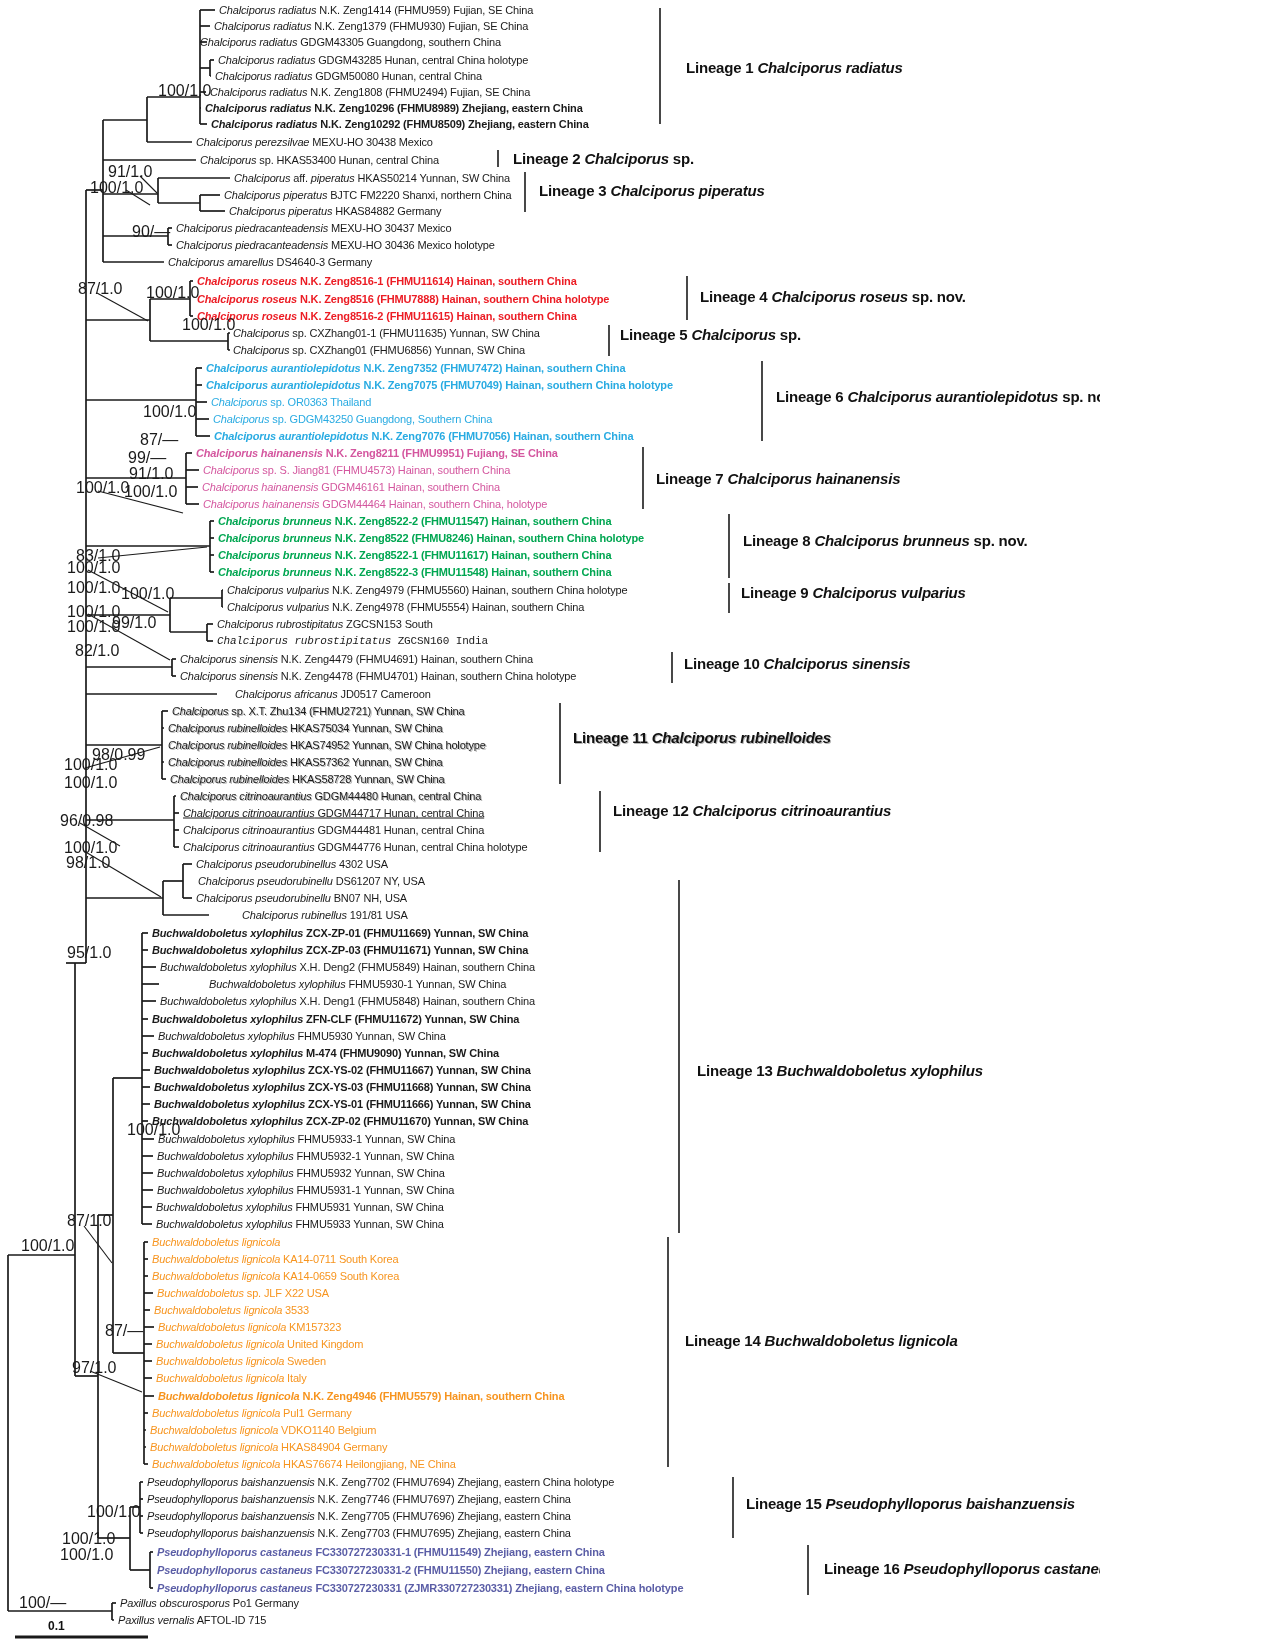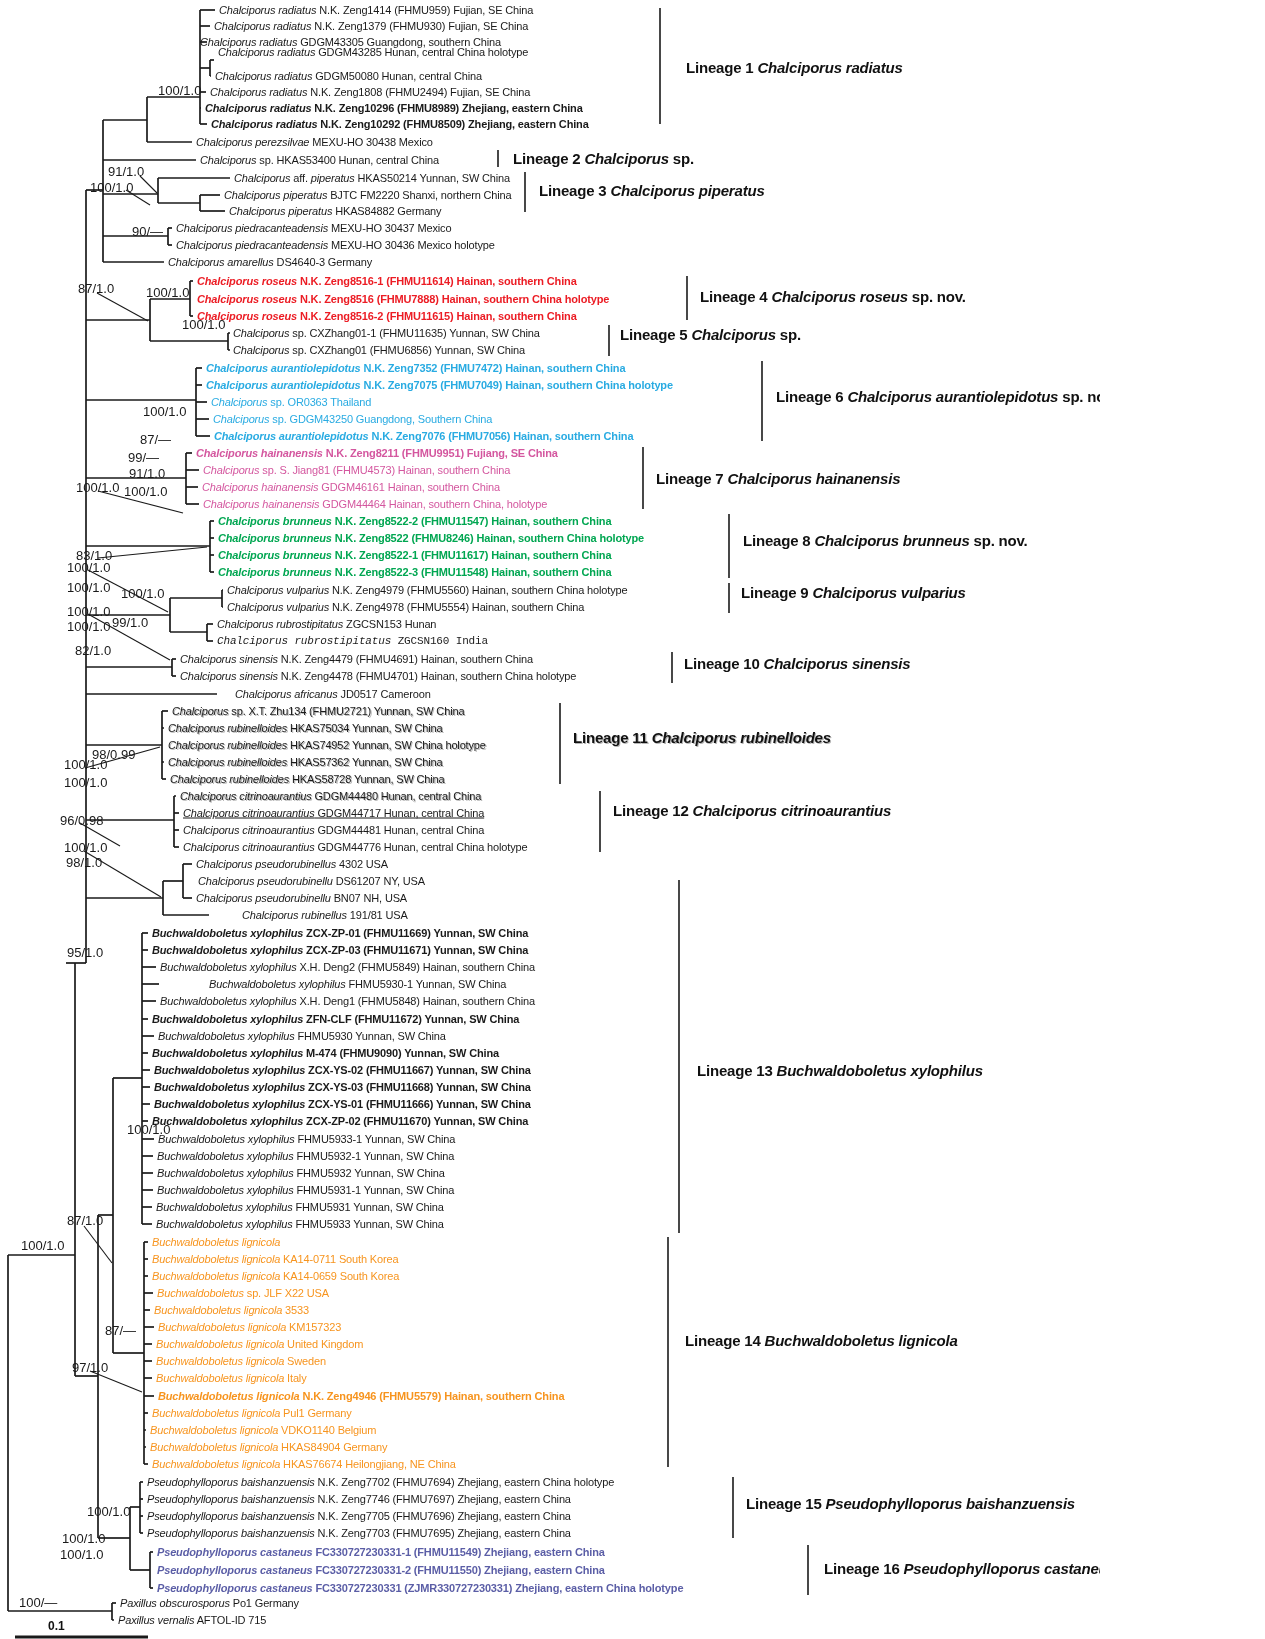--- a/index.html
+++ b/index.html
@@ -4,21 +4,21 @@
 <style>
   html,body{margin:0;padding:0;background:#ffffff;}
   #canvas{position:relative;width:1100px;height:1639px;background:#ffffff;overflow:hidden;
           font-family:"Liberation Sans",sans-serif;}
   #tree-svg{position:absolute;left:0;top:0;}
   .taxon{position:absolute;white-space:nowrap;font-size:11px;line-height:11px;color:#1a1a1a;
          transform:translateY(-50%);letter-spacing:-0.15px;}
   .taxon i{font-style:italic;}
   .bold{font-weight:bold;}
   .shadow{text-shadow:1.1px 1.1px 0 rgba(110,110,110,0.5);}
-  .support{position:absolute;white-space:nowrap;font-size:13px;line-height:10.5px;color:#1a1a1a;
+  .support{position:absolute;white-space:nowrap;font-size:16px;line-height:10.5px;color:#1a1a1a;
            transform:translateY(-50%);}
   .lineage{position:absolute;white-space:nowrap;font-size:15px;line-height:15px;font-weight:bold;
            color:#111;transform:translateY(-50%);letter-spacing:-0.2px;}
   .lineage i{font-style:italic;}
   .scale-label{position:absolute;font-size:12px;font-weight:bold;color:#111;
                transform:translateY(-50%);}
 </style>
 </head>
 <body>
 
@@ -205,21 +205,21 @@
       <line x1="679" y1="880" x2="679" y2="1233" stroke="#1a1a1a" stroke-width="1.6"></line>
       <line x1="668" y1="1237" x2="668" y2="1467" stroke="#1a1a1a" stroke-width="1.6"></line>
       <line x1="733" y1="1477" x2="733" y2="1538" stroke="#1a1a1a" stroke-width="1.6"></line>
       <line x1="808" y1="1545" x2="808" y2="1595" stroke="#1a1a1a" stroke-width="1.6"></line>
       <line x1="15" y1="1637" x2="148" y2="1637" stroke="#1a1a1a" stroke-width="3"></line>
     </svg>
   <div id="labels">
       <div class="taxon" style="left: 219px; top: 10px; color: rgb(26, 26, 26);"><i>Chalciporus radiatus</i><span> N.K. Zeng1414 (FHMU959) Fujian, SE China</span></div>
       <div class="taxon" style="left: 214px; top: 26px; color: rgb(26, 26, 26);"><i>Chalciporus radiatus</i><span> N.K. Zeng1379 (FHMU930) Fujian, SE China</span></div>
       <div class="taxon" style="left: 194px; top: 42px; color: rgb(26, 26, 26); margin-left: 6px;"><i>Chalciporus radiatus</i><span> GDGM43305 Guangdong, southern China</span></div>
-      <div class="taxon" style="left: 218px; top: 52px; color: rgb(26, 26, 26);"><i>Chalciporus radiatus</i><span> GDGM43285 Hunan, central China holotype</span></div>
+      <div class="taxon" style="left: 218px; top: 60px; color: rgb(26, 26, 26);"><i>Chalciporus radiatus</i><span> GDGM43285 Hunan, central China holotype</span></div>
       <div class="taxon" style="left: 215px; top: 76px; color: rgb(26, 26, 26);"><i>Chalciporus radiatus</i><span> GDGM50080 Hunan, central China</span></div>
       <div class="taxon" style="left: 210px; top: 92px; color: rgb(26, 26, 26);"><i>Chalciporus radiatus</i><span> N.K. Zeng1808 (FHMU2494) Fujian, SE China</span></div>
       <div class="taxon bold" style="left: 205px; top: 108px; color: rgb(26, 26, 26);"><i>Chalciporus radiatus</i><span> N.K. Zeng10296 (FHMU8989) Zhejiang, eastern China</span></div>
       <div class="taxon bold" style="left: 211px; top: 124px; color: rgb(26, 26, 26);"><i>Chalciporus radiatus</i><span> N.K. Zeng10292 (FHMU8509) Zhejiang, eastern China</span></div>
       <div class="taxon" style="left: 196px; top: 142px; color: rgb(26, 26, 26);"><i>Chalciporus perezsilvae</i><span> MEXU-HO 30438 Mexico</span></div>
       <div class="taxon" style="left: 200px; top: 160px; color: rgb(26, 26, 26);"><i>Chalciporus</i><span> sp. HKAS53400 Hunan, central China</span></div>
       <div class="taxon" style="left: 234px; top: 178px; color: rgb(26, 26, 26);"><i>Chalciporus</i><span> aff. </span><i>piperatus</i><span> HKAS50214 Yunnan, SW China</span></div>
       <div class="taxon" style="left: 224px; top: 195px; color: rgb(26, 26, 26);"><i>Chalciporus piperatus</i><span> BJTC FM2220 Shanxi, northern China</span></div>
       <div class="taxon" style="left: 229px; top: 211px; color: rgb(26, 26, 26);"><i>Chalciporus piperatus</i><span> HKAS84882 Germany</span></div>
       <div class="taxon" style="left: 176px; top: 228px; color: rgb(26, 26, 26);"><i>Chalciporus piedracanteadensis</i><span> MEXU-HO 30437 Mexico</span></div>
@@ -238,21 +238,21 @@
       <div class="taxon bold" style="left: 196px; top: 453px; color: rgb(212, 87, 159);"><i>Chalciporus hainanensis</i><span> N.K. Zeng8211 (FHMU9951) Fujiang, SE China</span></div>
       <div class="taxon" style="left: 203px; top: 470px; color: rgb(212, 87, 159);"><i>Chalciporus</i><span> sp. S. Jiang81 (FHMU4573) Hainan, southern China</span></div>
       <div class="taxon" style="left: 202px; top: 487px; color: rgb(212, 87, 159);"><i>Chalciporus hainanensis</i><span> GDGM46161 Hainan, southern China</span></div>
       <div class="taxon" style="left: 203px; top: 504px; color: rgb(212, 87, 159);"><i>Chalciporus hainanensis</i><span> GDGM44464 Hainan, southern China, holotype</span></div>
       <div class="taxon bold" style="left: 218px; top: 521px; color: rgb(0, 166, 81);"><i>Chalciporus brunneus</i><span> N.K. Zeng8522-2 (FHMU11547) Hainan, southern China</span></div>
       <div class="taxon bold" style="left: 218px; top: 538px; color: rgb(0, 166, 81);"><i>Chalciporus brunneus</i><span> N.K. Zeng8522 (FHMU8246) Hainan, southern China holotype</span></div>
       <div class="taxon bold" style="left: 218px; top: 555px; color: rgb(0, 166, 81);"><i>Chalciporus brunneus</i><span> N.K. Zeng8522-1 (FHMU11617) Hainan, southern China</span></div>
       <div class="taxon bold" style="left: 218px; top: 572px; color: rgb(0, 166, 81);"><i>Chalciporus brunneus</i><span> N.K. Zeng8522-3 (FHMU11548) Hainan, southern China</span></div>
       <div class="taxon" style="left: 227px; top: 590px; color: rgb(26, 26, 26);"><i>Chalciporus vulparius</i><span> N.K. Zeng4979 (FHMU5560) Hainan, southern China holotype</span></div>
       <div class="taxon" style="left: 227px; top: 607px; color: rgb(26, 26, 26);"><i>Chalciporus vulparius</i><span> N.K. Zeng4978 (FHMU5554) Hainan, southern China</span></div>
-      <div class="taxon" style="left: 217px; top: 624px; color: rgb(26, 26, 26);"><i>Chalciporus rubrostipitatus</i><span> ZGCSN153 Hunan</span></div>
+      <div class="taxon" style="left: 217px; top: 624px; color: rgb(26, 26, 26);"><i>Chalciporus rubrostipitatus</i><span> ZGCSN153 South</span></div>
       <div class="taxon" style="left: 217px; top: 641px; color: rgb(26, 26, 26); font-family: Liberation Mono, monospace;"><i>Chalciporus rubrostipitatus</i><span> ZGCSN160 India</span></div>
       <div class="taxon" style="left: 180px; top: 659px; color: rgb(26, 26, 26);"><i>Chalciporus sinensis</i><span> N.K. Zeng4479 (FHMU4691) Hainan, southern China</span></div>
       <div class="taxon" style="left: 180px; top: 676px; color: rgb(26, 26, 26);"><i>Chalciporus sinensis</i><span> N.K. Zeng4478 (FHMU4701) Hainan, southern China holotype</span></div>
       <div class="taxon" style="left: 222px; top: 694px; color: rgb(26, 26, 26); margin-left: 13px;"><i>Chalciporus africanus</i><span> JD0517 Cameroon</span></div>
       <div class="taxon shadow" style="left: 172px; top: 711px; color: rgb(26, 26, 26);"><i>Chalciporus</i><span> sp. X.T. Zhu134 (FHMU2721) Yunnan, SW China</span></div>
       <div class="taxon shadow" style="left: 168px; top: 728px; color: rgb(26, 26, 26);"><i>Chalciporus rubinelloides</i><span> HKAS75034 Yunnan, SW China</span></div>
       <div class="taxon shadow" style="left: 168px; top: 745px; color: rgb(26, 26, 26);"><i>Chalciporus rubinelloides</i><span> HKAS74952 Yunnan, SW China holotype</span></div>
       <div class="taxon shadow" style="left: 168px; top: 762px; color: rgb(26, 26, 26);"><i>Chalciporus rubinelloides</i><span> HKAS57362 Yunnan, SW China</span></div>
       <div class="taxon shadow" style="left: 170px; top: 779px; color: rgb(26, 26, 26);"><i>Chalciporus rubinelloides</i><span> HKAS58728 Yunnan, SW China</span></div>
       <div class="taxon shadow" style="left: 180px; top: 796px; color: rgb(26, 26, 26);"><i>Chalciporus citrinoaurantius</i><span> GDGM44480 Hunan, central China</span></div>

